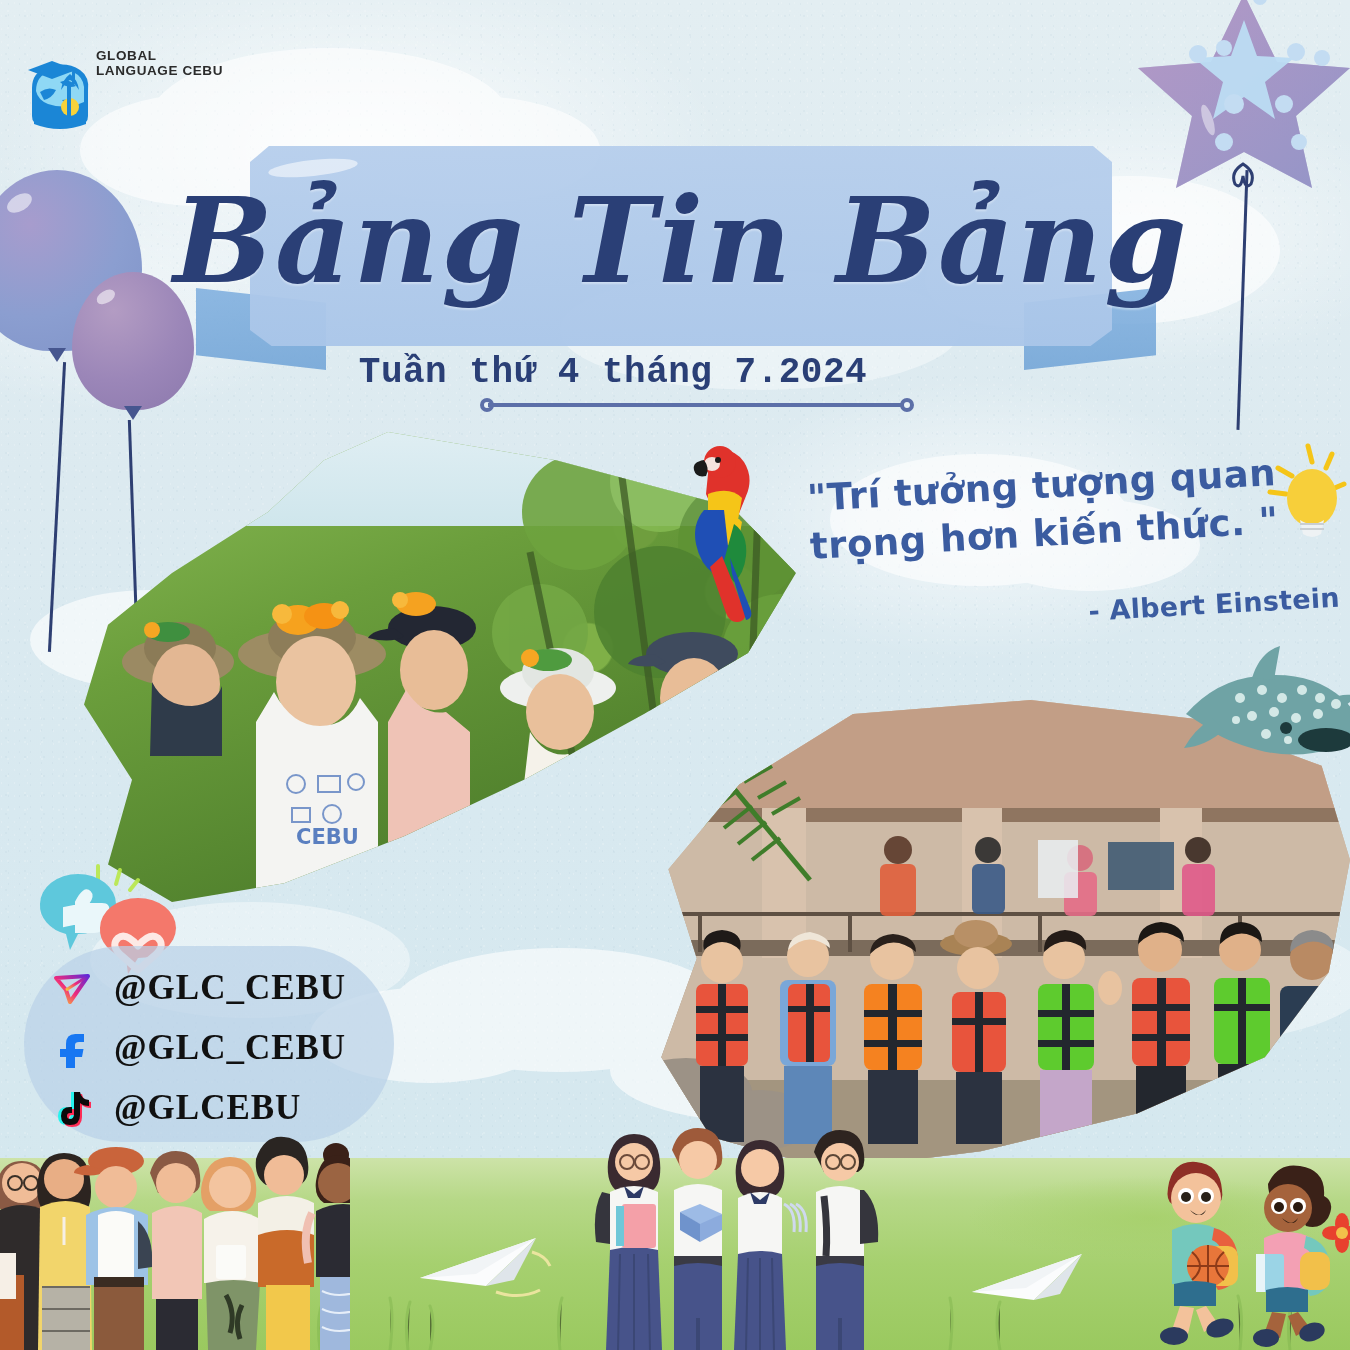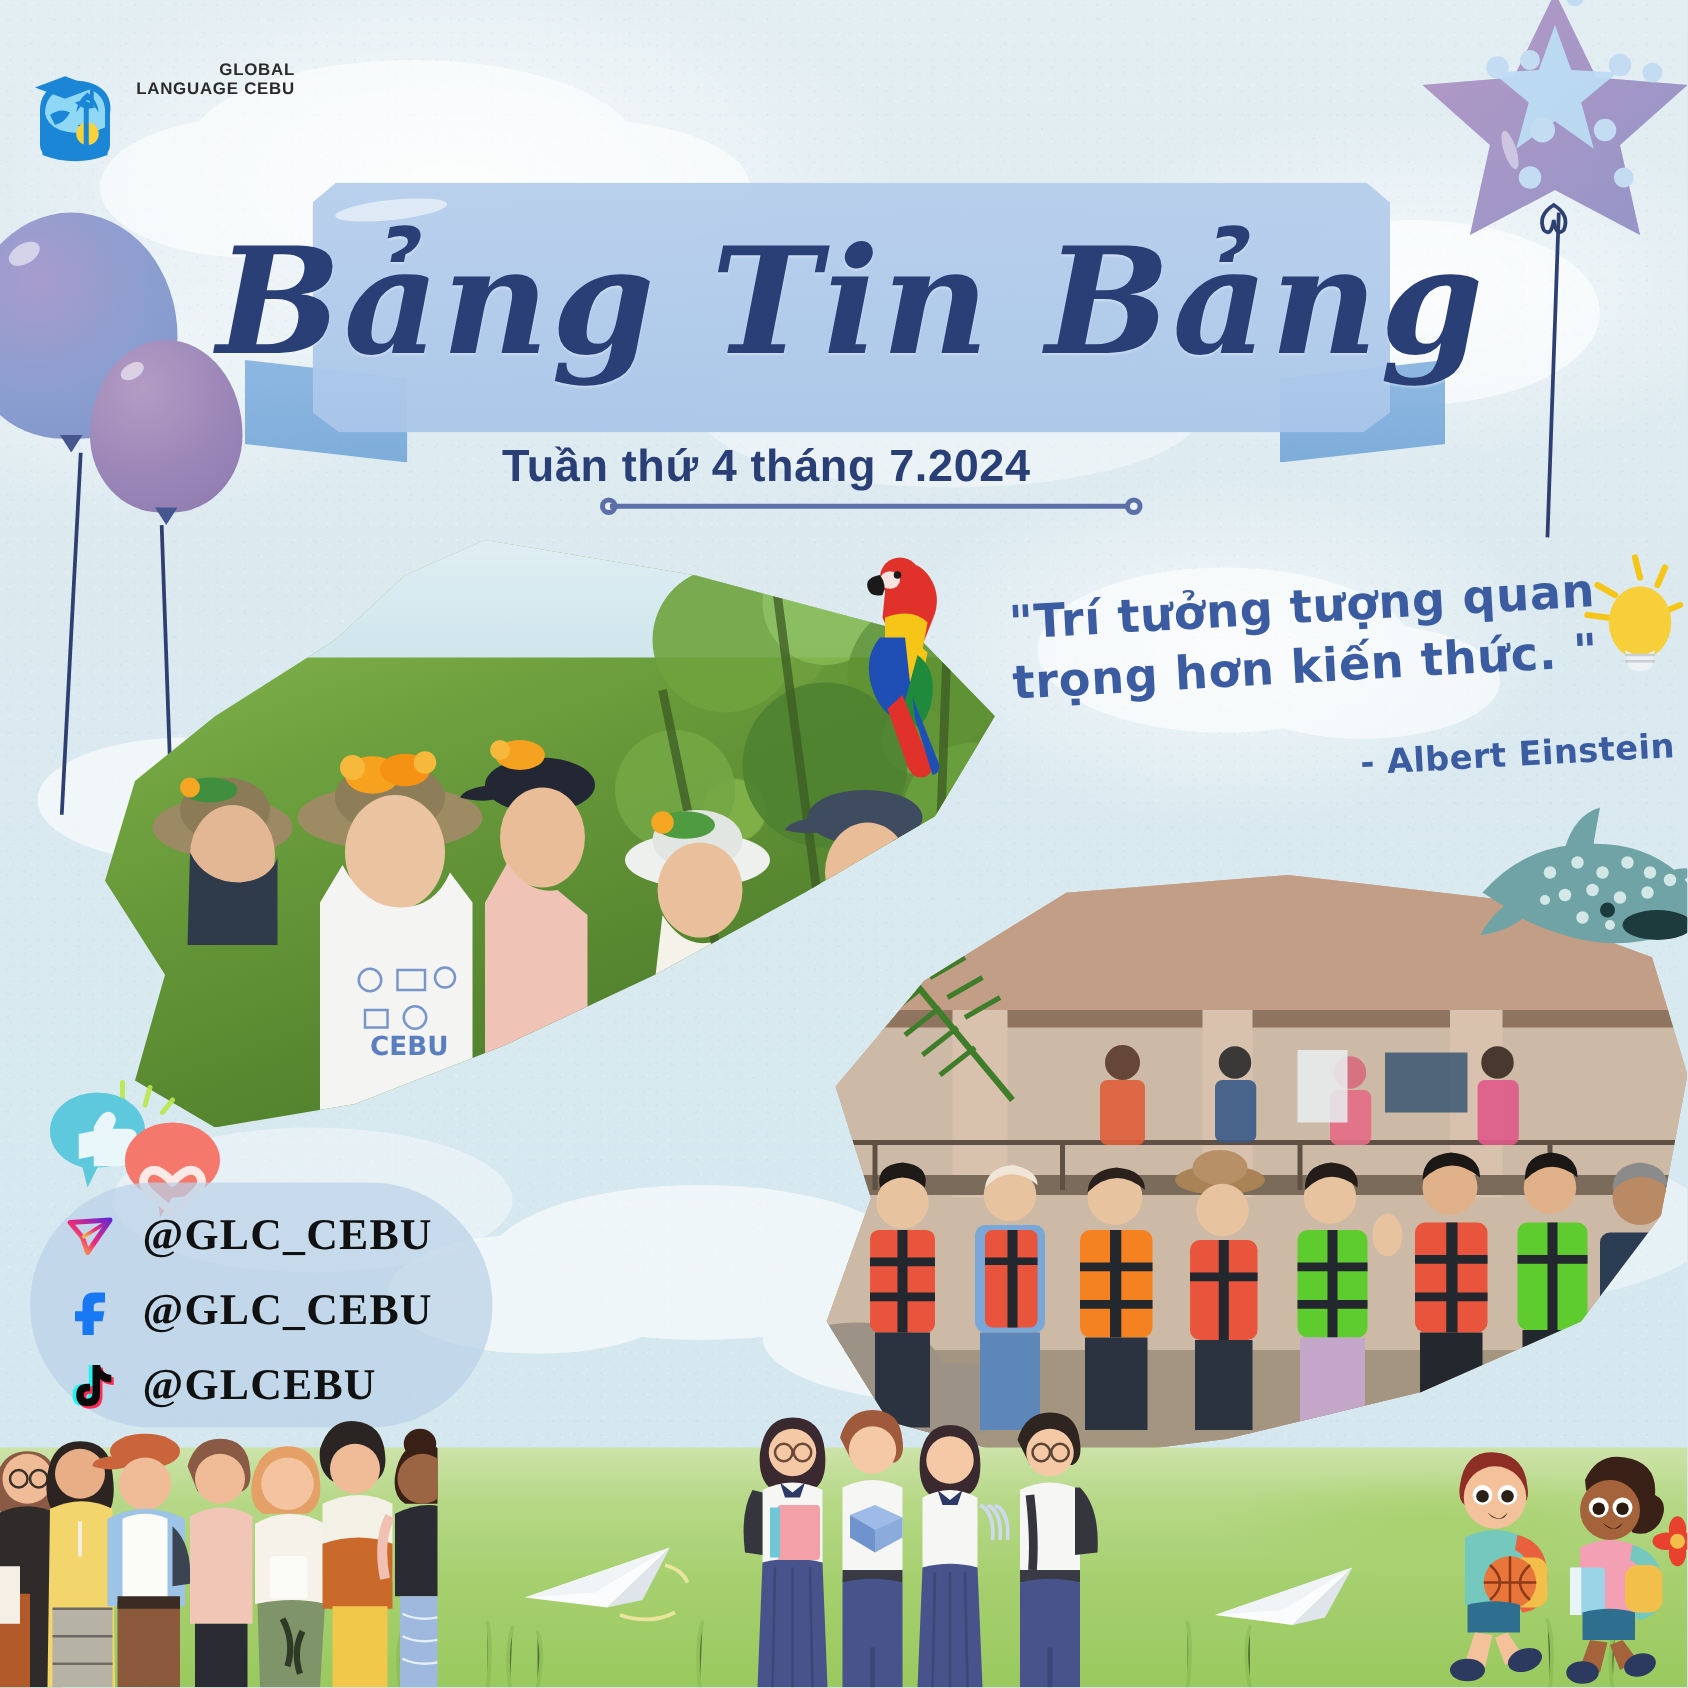--- a/index.html
+++ b/index.html
@@ -34,21 +34,21 @@
   
   .logo-wrap { position:absolute; left:26px; top:52px; width:210px; height:92px; }
   .logo-mark { position:absolute; left:0; top:6px; width:66px; height:74px; }
   .logo-text { position:absolute; left:70px; top:0px; }
   .logo-glc {
     font-family:"Liberation Sans", sans-serif;
     font-size:60px; font-weight:bold; color:#1976d2; letter-spacing:-1px; line-height:60px;
   }
   .logo-sub {
     font-family:"Liberation Sans", sans-serif;
-    font-size:13.5px; font-weight:bold; color:#2b2b2b; letter-spacing:.6px; margin-top:-4px;text-align:right;
+    font-size:13.5px; font-weight:bold; color:#2b2b2b; letter-spacing:.6px; margin-top:-4px;
   }
 
   
   .ribbon-tail {
     position:absolute; background:#7eaede; opacity:.85;
   }
   .ribbon-tail.left {
     left:196px; top:288px; width:130px; height:82px;
     clip-path:polygon(0 0, 100% 18%, 100% 100%, 0 82%);
     background:linear-gradient(180deg,#7cadde,#6ea2d6);
@@ -73,21 +73,21 @@
     font-family:"DejaVu Serif", serif;
     font-style:italic; font-weight:bold;
     font-size:118px; color:#2a3f76; letter-spacing:2px;
     white-space:nowrap;
     text-shadow:0 2px 2px rgba(255,255,255,.35);
   }
 
   .subtitle {
     position:absolute; left:0; top:352px; width:1226px;
     text-align:center;
-    font-family:Liberation Sans, sans-serif;
+    font-family:Liberation Mono, monospace;
     font-size:36px; font-weight:600; color:#2a3f76; letter-spacing:.5px;
   }
   .subrule { position:absolute; left:480px; top:398px; width:434px; height:14px; }
   .subrule .bar { position:absolute; left:8px; top:5px; width:418px; height:4px; background:#5c6fa8; }
   .subrule .dot { position:absolute; top:0; width:14px; height:14px; border-radius:50%;
                   background:#eaf3f7; border:4px solid #5c6fa8; }
   .subrule .dot.l { left:0; }
   .subrule .dot.r { right:0; }
 
   

